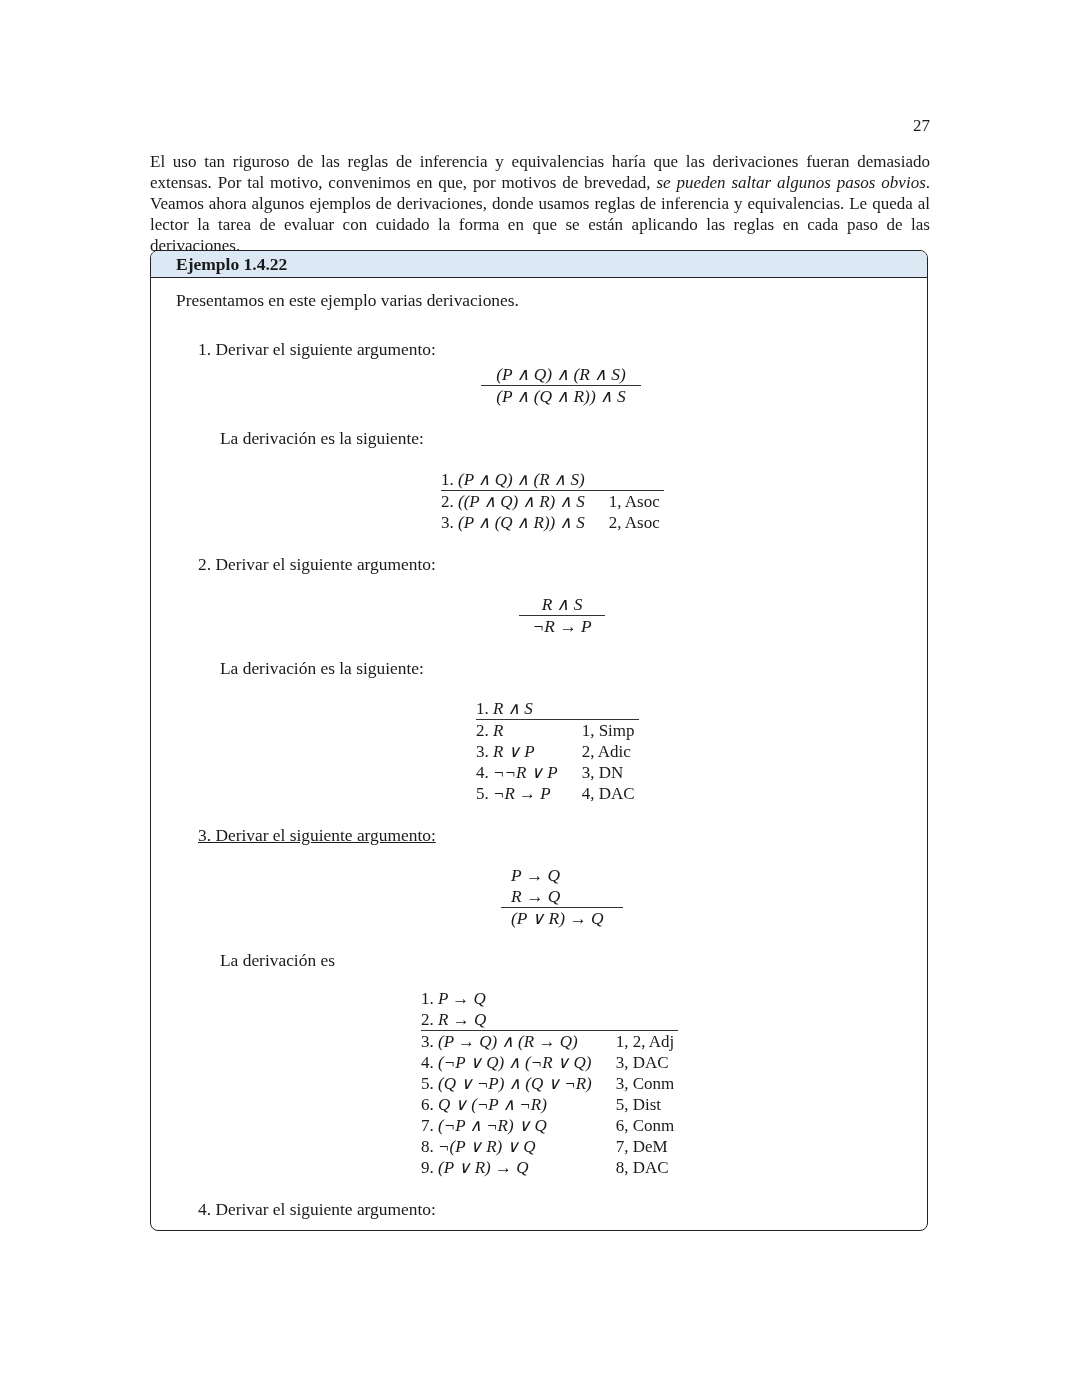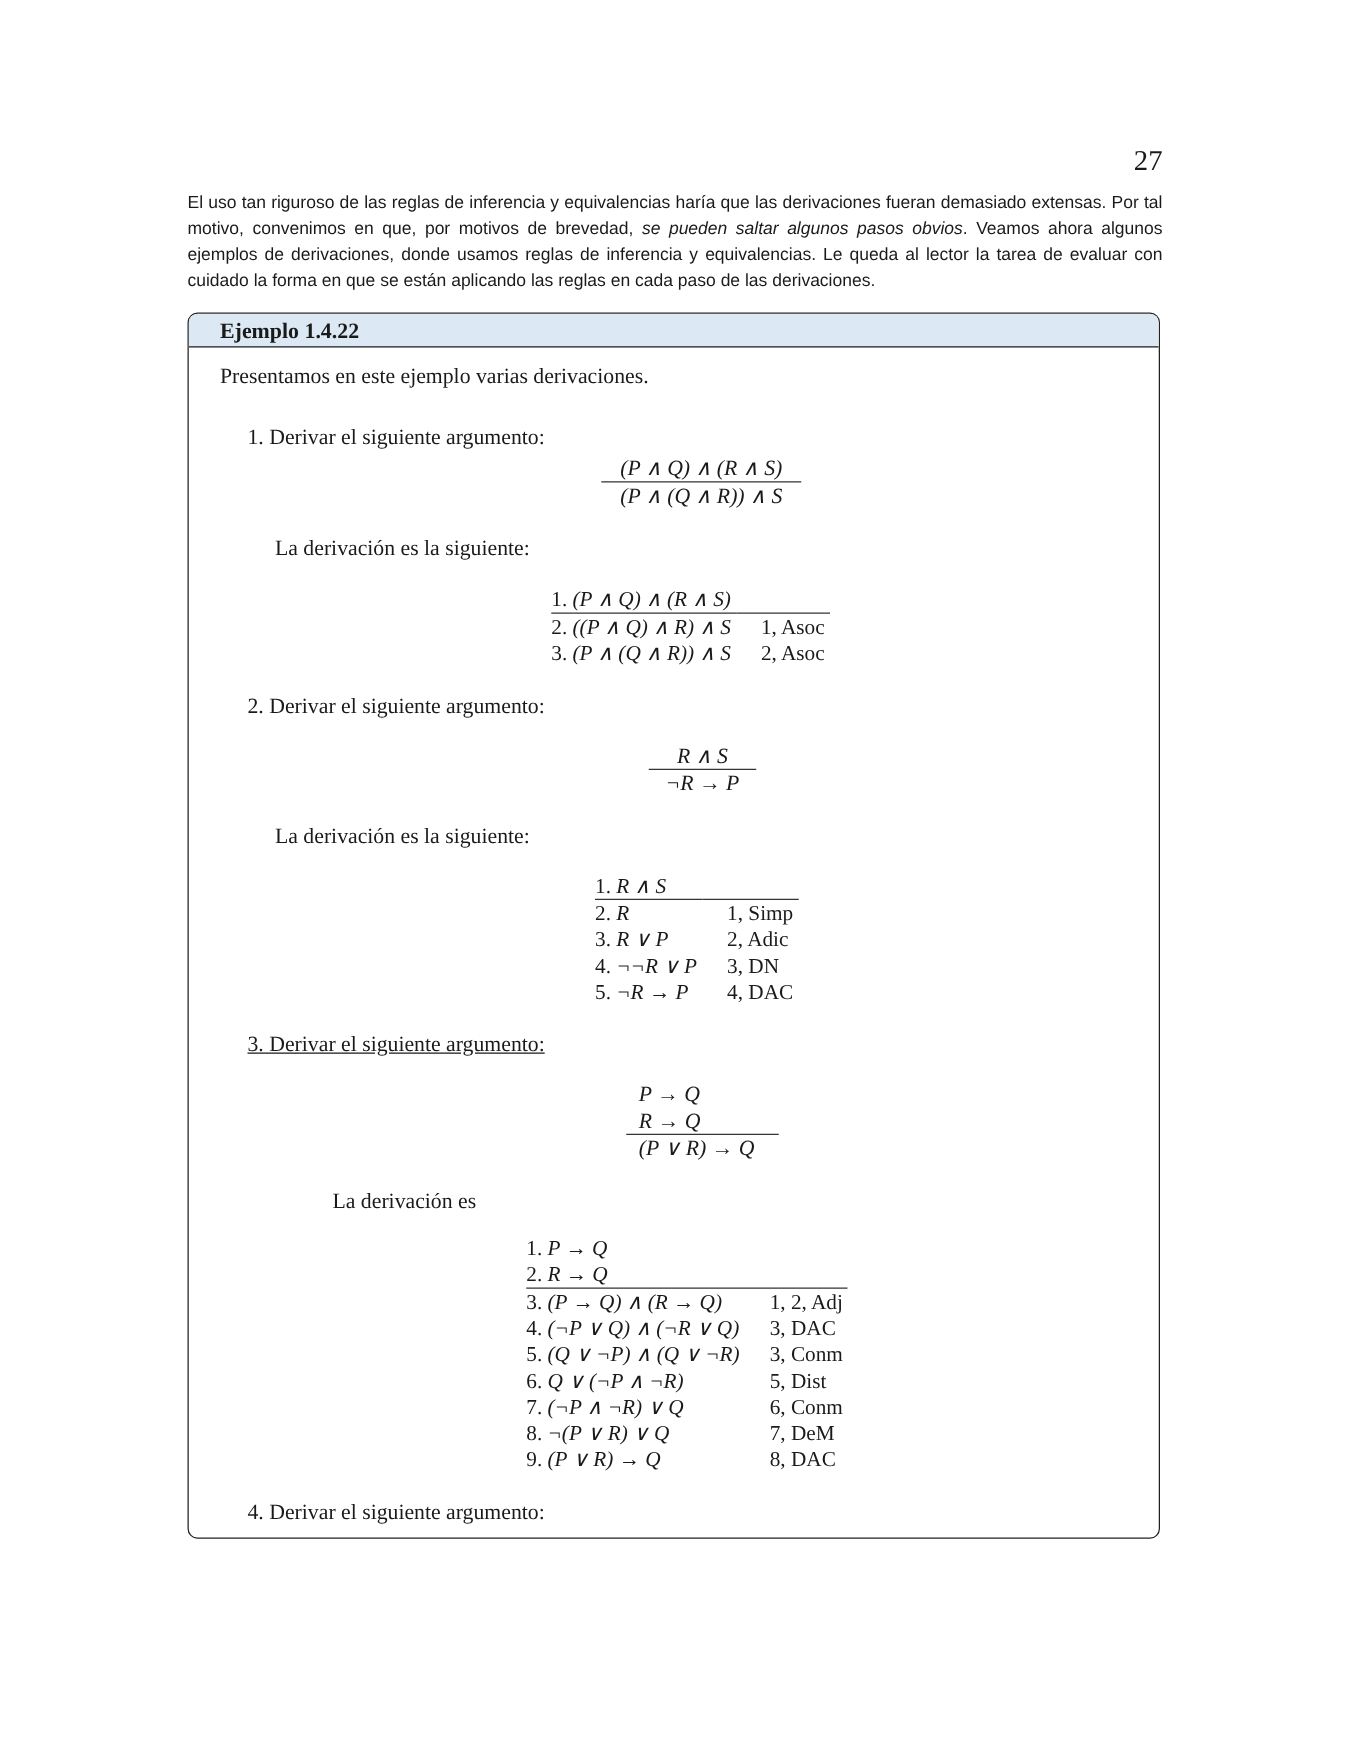--- a/index.html
+++ b/index.html
@@ -3,26 +3,26 @@
 <meta charset="utf-8">
 <style>
   html, body { margin: 0; padding: 0; background: #ffffff; }
   body {
     width: 1080px; height: 1397px; position: relative; overflow: hidden;
     font-family: "DejaVu Serif", "Liberation Serif", serif;
     color: #1a1a1a;
   }
   .page-number {
     position: absolute; top: 116px; right: 150px;
-    font-size: 23px; font-family: "Liberation Serif", serif;
+    font-size: 17px; font-family: "Liberation Serif", serif;
   }
   .intro {
     position: absolute; top: 151px; left: 150px; width: 780px;
-    font-family: Liberation Sans, sans-serif;
-    font-size: 14px; line-height: 21px; text-align: justify;
+    font-family: Liberation Serif, serif;
+    font-size: 17px; line-height: 21px; text-align: justify;
     margin: 0;
   }
   .intro em { font-style: italic; }
 
   .example-box {
     position: absolute; top: 250px; left: 150px; width: 778px; height: 981px;
     border: 1.5px solid #222; border-radius: 8px; overflow: hidden;
     box-sizing: border-box;
   }
   .example-header {
@@ -116,21 +116,21 @@
           </tr>
     </tbody>
       </table>
 
     <div class="abs" style="top:547px;left:47px;text-decoration:underline;">3. Derivar el siguiente argumento:</div>
     <div class="frac math" style="top:587px;left:350px;width:122px;text-align:left;">
       <div style="font-style:italic;padding-left:10px;">P → Q</div>
       <div style="font-style:italic;padding-left:10px;">R → Q</div>
       <div class="line" style="font-style:italic;padding-left:10px;">(P ∨ R) → Q</div>
     </div>
-    <div class="abs" style="top:672px;left:69px;margin-left:46px;">La derivación es</div>
+    <div class="abs" style="top:672px;left:69px;">La derivación es</div>
     <table class="deriv" style="top:710px;left:270px;">
       <tbody>
           <tr>
             <td><span>1.</span> <i>P → Q</i></td>
             <td class="just"></td>
           </tr>
       <tr>
             <td><span>2.</span> <i>R → Q</i></td>
             <td class="just"></td>
           </tr>

